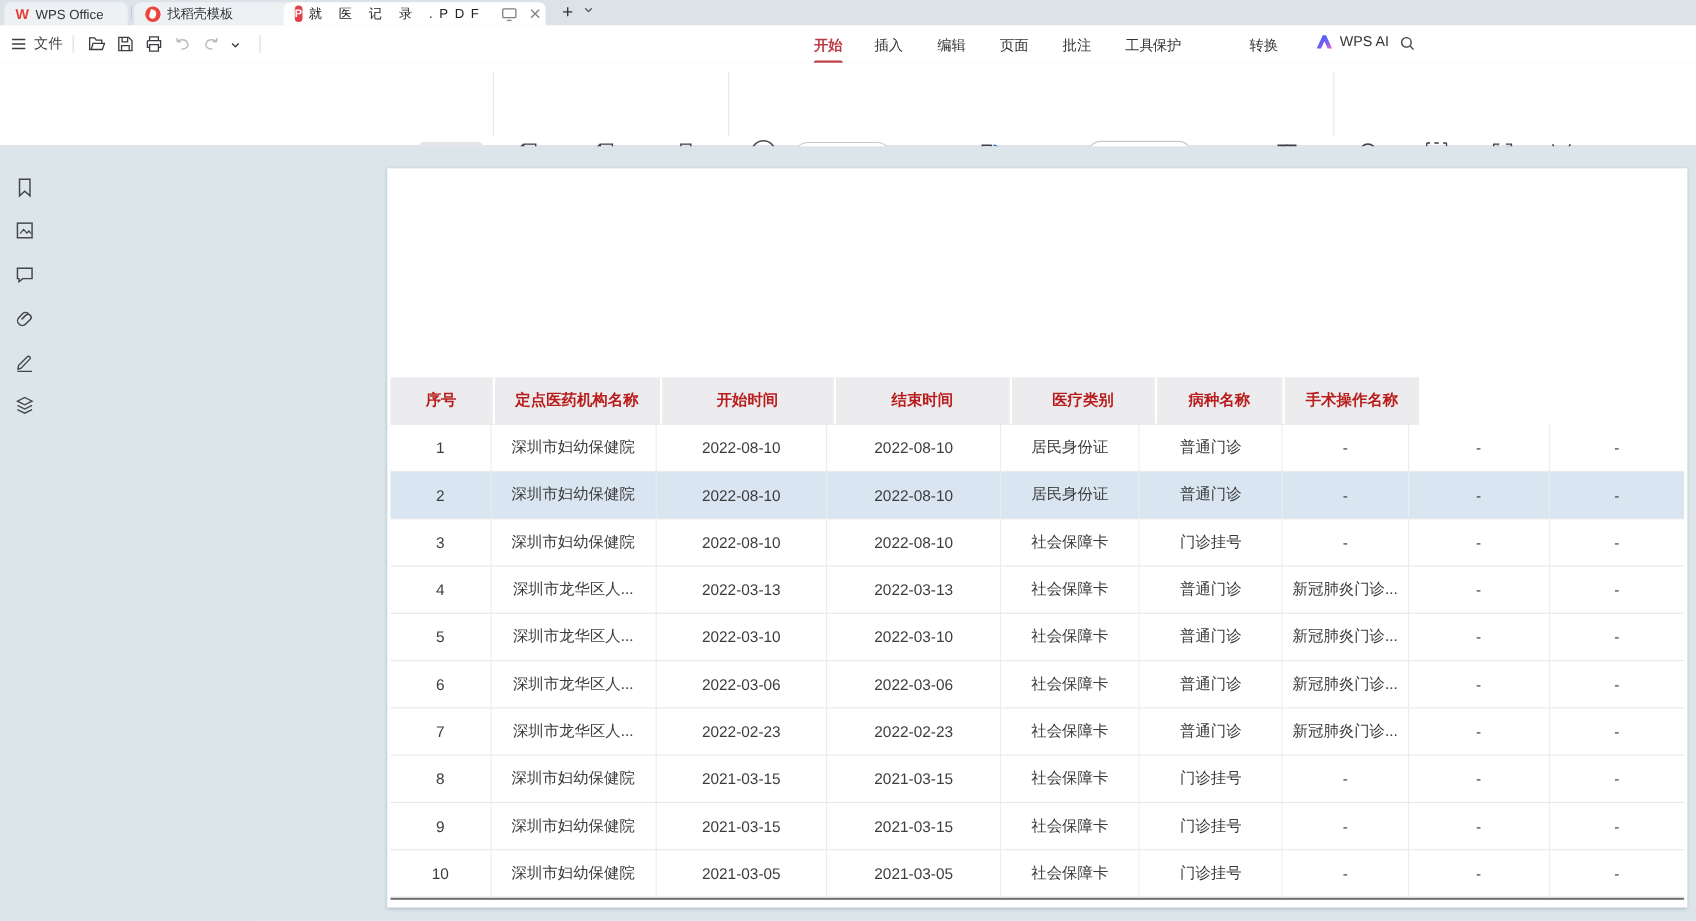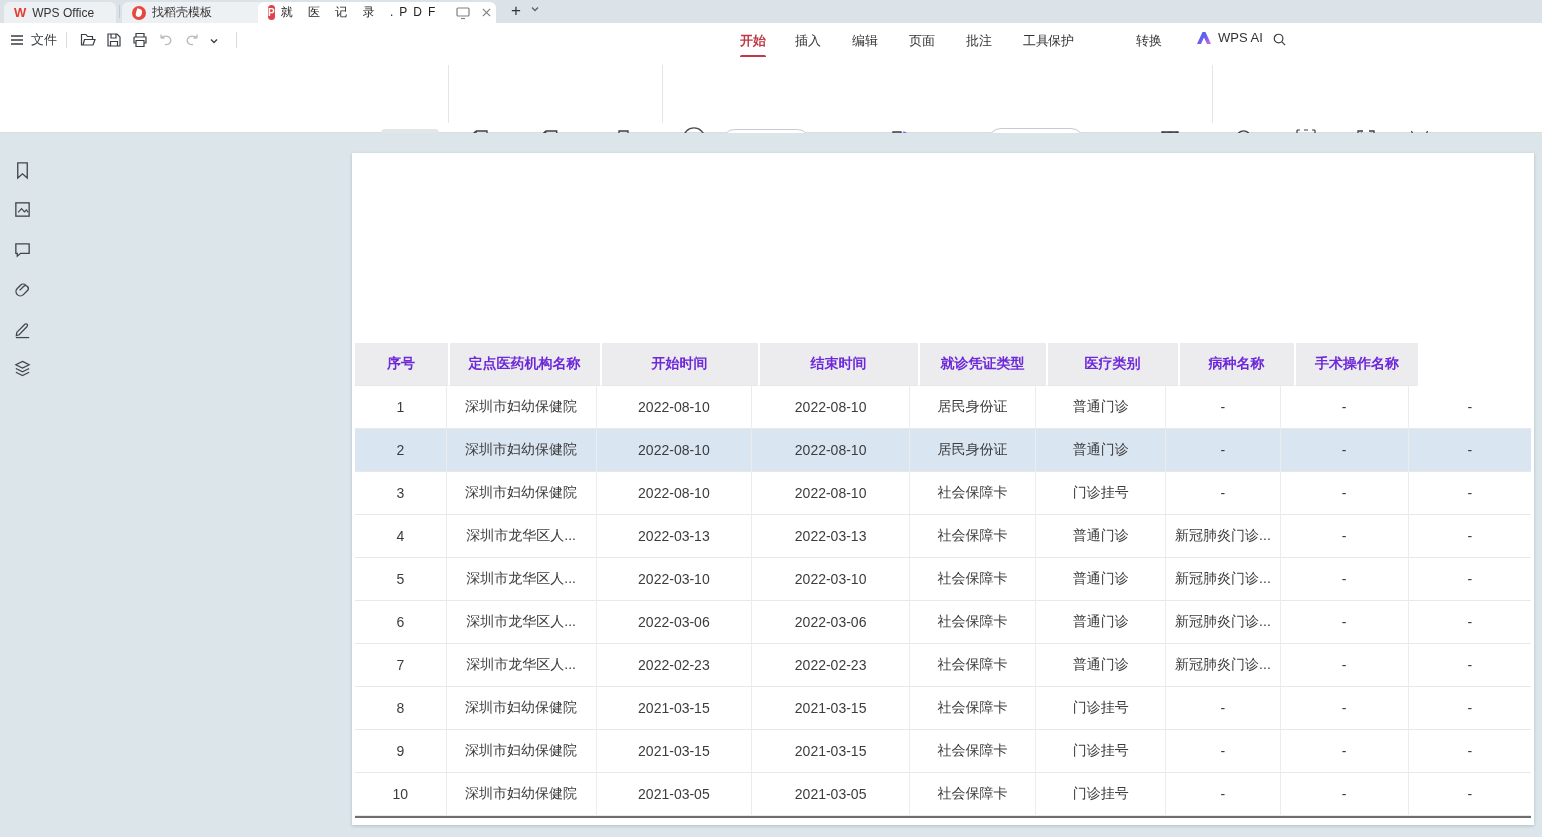--- a/index.html
+++ b/index.html
@@ -68,21 +68,21 @@
 
   
   .workspace { position:absolute; left:0; top:133px; width:1542px; height:704px; background:#dbe5ea; }
   .side-ic { position:absolute; left:13px; width:19px; height:19px; }
   .page { position:absolute; left:352px; top:153px; width:1182px; height:672px; background:#fff;
     box-shadow:0 1px 3px rgba(60,80,90,.25); }
 
   
   .dtable { position:absolute; left:3px; top:190px; width:1176px; border-bottom:2px solid #6e6e6e; }
   .trow { display:flex; height:43px; }
-  .thead .cell { background:#ececee; font-weight:bold; color:#6d28d9; border-left:2px solid #fff; }
+  .thead .cell { background:#ececee; font-weight:bold; color:#b91c1c; border-left:2px solid #fff; }
   .thead .cell:first-child { border-left:none; }
   .cell { display:flex; align-items:center; justify-content:center; font-size:14px; color:#3c3c3c;
     border-bottom:1px solid #e8e8e8; border-right:1px solid #ececec; overflow:hidden; white-space:nowrap; }
   .cell:last-child { border-right:none; }
   .trow.hl .cell { background:#dae5f2; }
   .c0{width:93px}.c1{width:152px}.c2{width:158px}.c3{width:160px}.c4{width:128px}
   .c5{width:132px}.c6{width:116px}.c7{width:130px}.c8{width:124px}
 
   svg { display:block; }
 </style>
@@ -459,21 +459,20 @@
   <path d="M3 10 L10 13.5 L17 10 M3 14 L10 17.5 L17 14" fill="none" stroke="#42464a" stroke-width="1.3"></path>
 </svg>
 
 <div class="page">
   <div class="dtable">
     <div class="trow thead" id="thead">
         <div class="cell c0">序号</div>
         <div class="cell c1">定点医药机构名称</div>
         <div class="cell c2">开始时间</div>
         <div class="cell c3">结束时间</div>
-        <div class="cell c4">就诊凭证类型</div>
         <div class="cell c5">医疗类别</div>
         <div class="cell c6">病种名称</div>
         <div class="cell c8">手术操作名称</div>
       </div>
     <div id="tbody">
         <div class="trow">
           <div class="cell c0">1</div>
           <div class="cell c1">深圳市妇幼保健院</div>
           <div class="cell c2">2022-08-10</div>
           <div class="cell c3">2022-08-10</div>

